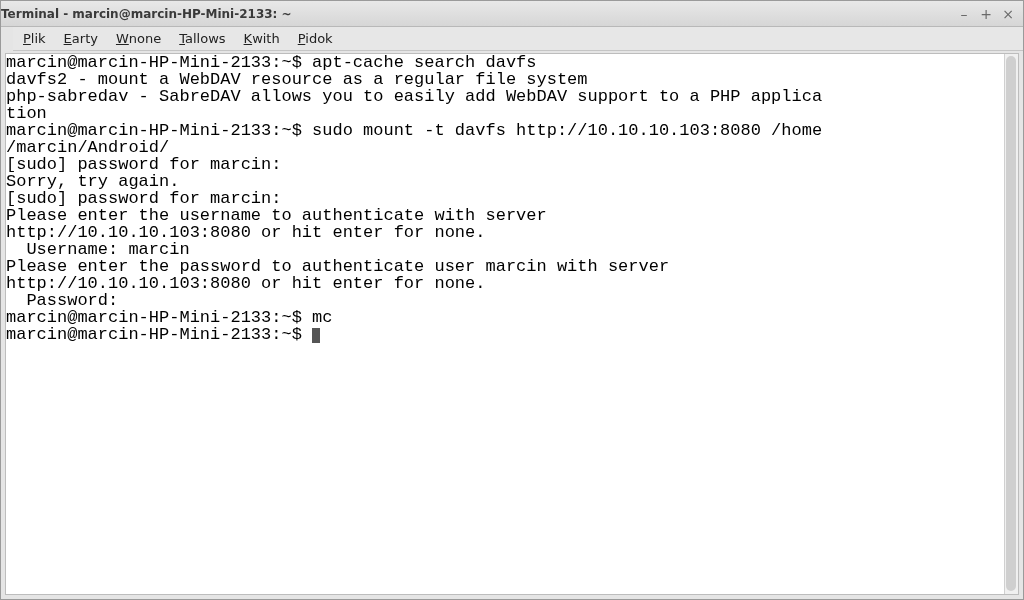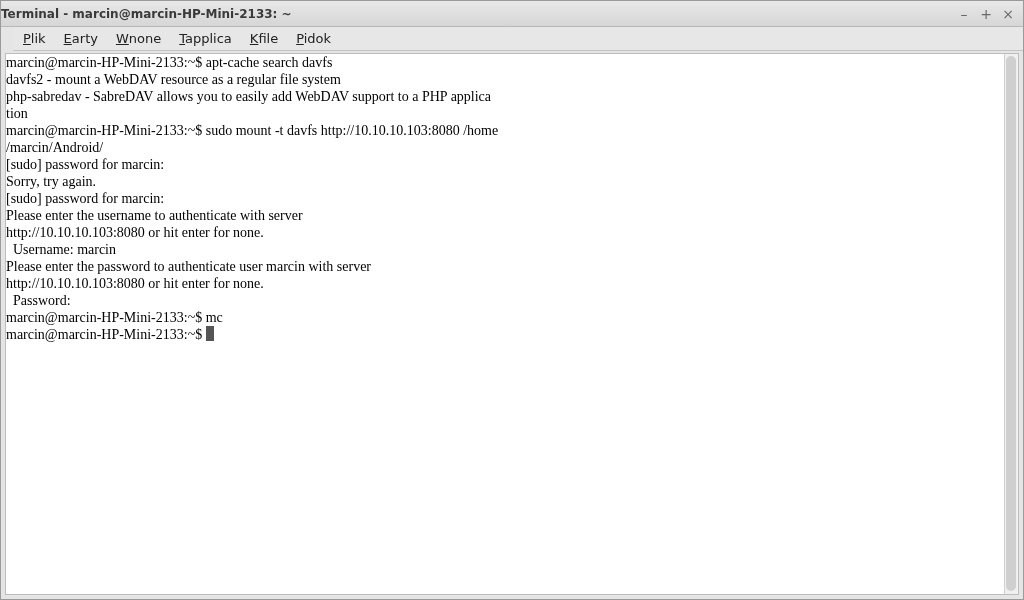--- a/index.html
+++ b/index.html
@@ -65,22 +65,22 @@
   }
   .terminal-body {
     flex: 1;
     background: #ffffff;
     margin: 2px 4px 4px 4px;
     border: 1px solid #bdbdbd;
     overflow-y: auto;
     position: relative;
   }
   .terminal-content {
-    font-family: Liberation Serif, serif;
-    font-size: 14px;
+    font-family: Liberation Mono, monospace;
+    font-size: 17px;
     line-height: 17px;
     color: #000;
     white-space: pre-wrap;
     word-break: break-all;
     padding: 0;
   }
   .term-line { display: block; }
   .cursor {
     display: inline-block;
     width: 8px; height: 15px;
@@ -114,22 +114,22 @@
       <span>–</span>
       <span>+</span>
       <span>×</span>
     </div>
   </div>
 
   <div class="menubar">
     <span class="menu-item"><span class="accel">P</span><span>lik</span></span>
     <span class="menu-item"><span class="accel">E</span><span>arty</span></span>
     <span class="menu-item"><span class="accel">W</span><span>none</span></span>
-    <span class="menu-item"><span class="accel">T</span><span>applica</span></span>
-    <span class="menu-item"><span class="accel">K</span><span>file</span></span>
+    <span class="menu-item"><span class="accel">T</span><span>allows</span></span>
+    <span class="menu-item"><span class="accel">K</span><span>with</span></span>
     <span class="menu-item"><span class="accel">P</span><span>idok</span></span>
   </div>
 
   <div class="terminal-body">
     <div class="terminal-content" id="terminal-content"><span class="term-line">marcin@marcin-HP-Mini-2133:~$ apt-cache search davfs</span><span class="term-line">davfs2 - mount a WebDAV resource as a regular file system</span><span class="term-line">php-sabredav - SabreDAV allows you to easily add WebDAV support to a PHP applica</span><span class="term-line">tion</span><span class="term-line">marcin@marcin-HP-Mini-2133:~$ sudo mount -t davfs http://10.10.10.103:8080 /home</span><span class="term-line">/marcin/Android/</span><span class="term-line">[sudo] password for marcin: </span><span class="term-line">Sorry, try again.</span><span class="term-line">[sudo] password for marcin: </span><span class="term-line">Please enter the username to authenticate with server</span><span class="term-line">http://10.10.10.103:8080 or hit enter for none.</span><span class="term-line">  Username: marcin</span><span class="term-line">Please enter the password to authenticate user marcin with server</span><span class="term-line">http://10.10.10.103:8080 or hit enter for none.</span><span class="term-line">  Password:  </span><span class="term-line">marcin@marcin-HP-Mini-2133:~$ mc</span><span class="term-line"></span><span class="term-line">marcin@marcin-HP-Mini-2133:~$ <span class="cursor"></span></span></div>
     <div class="scrollbar-track">
       <div class="scrollbar-thumb"></div>
     </div>
   </div>
 

